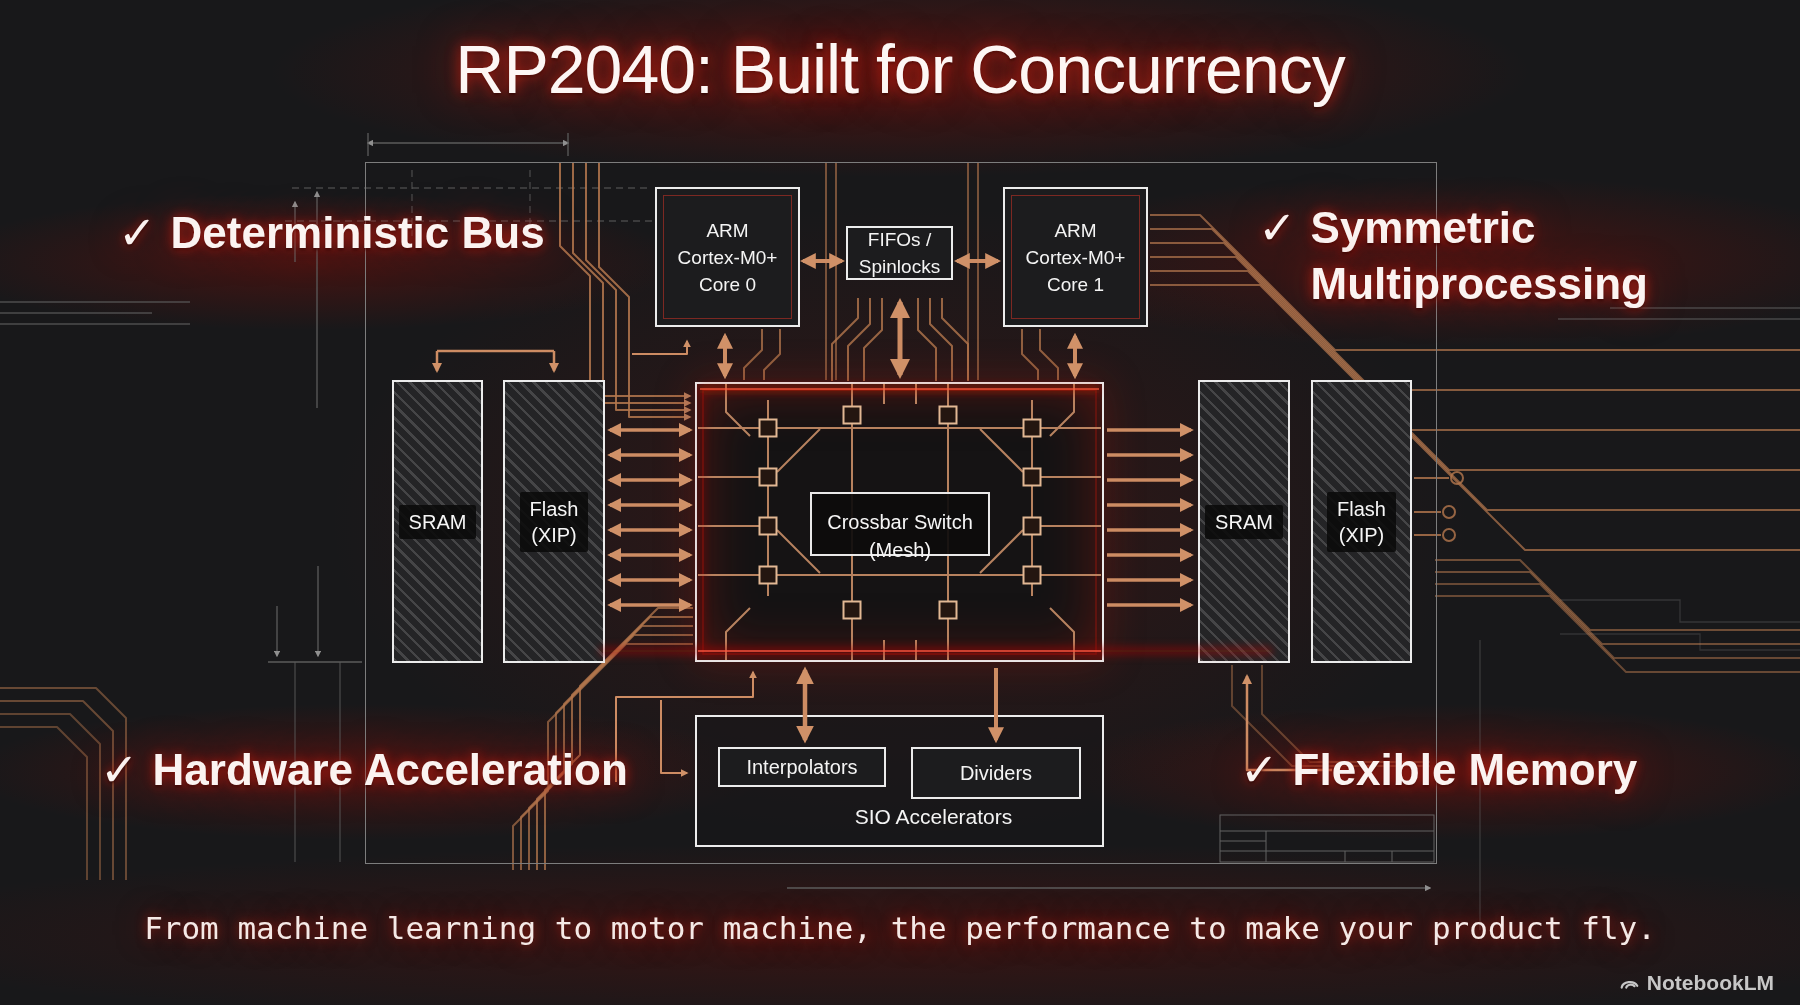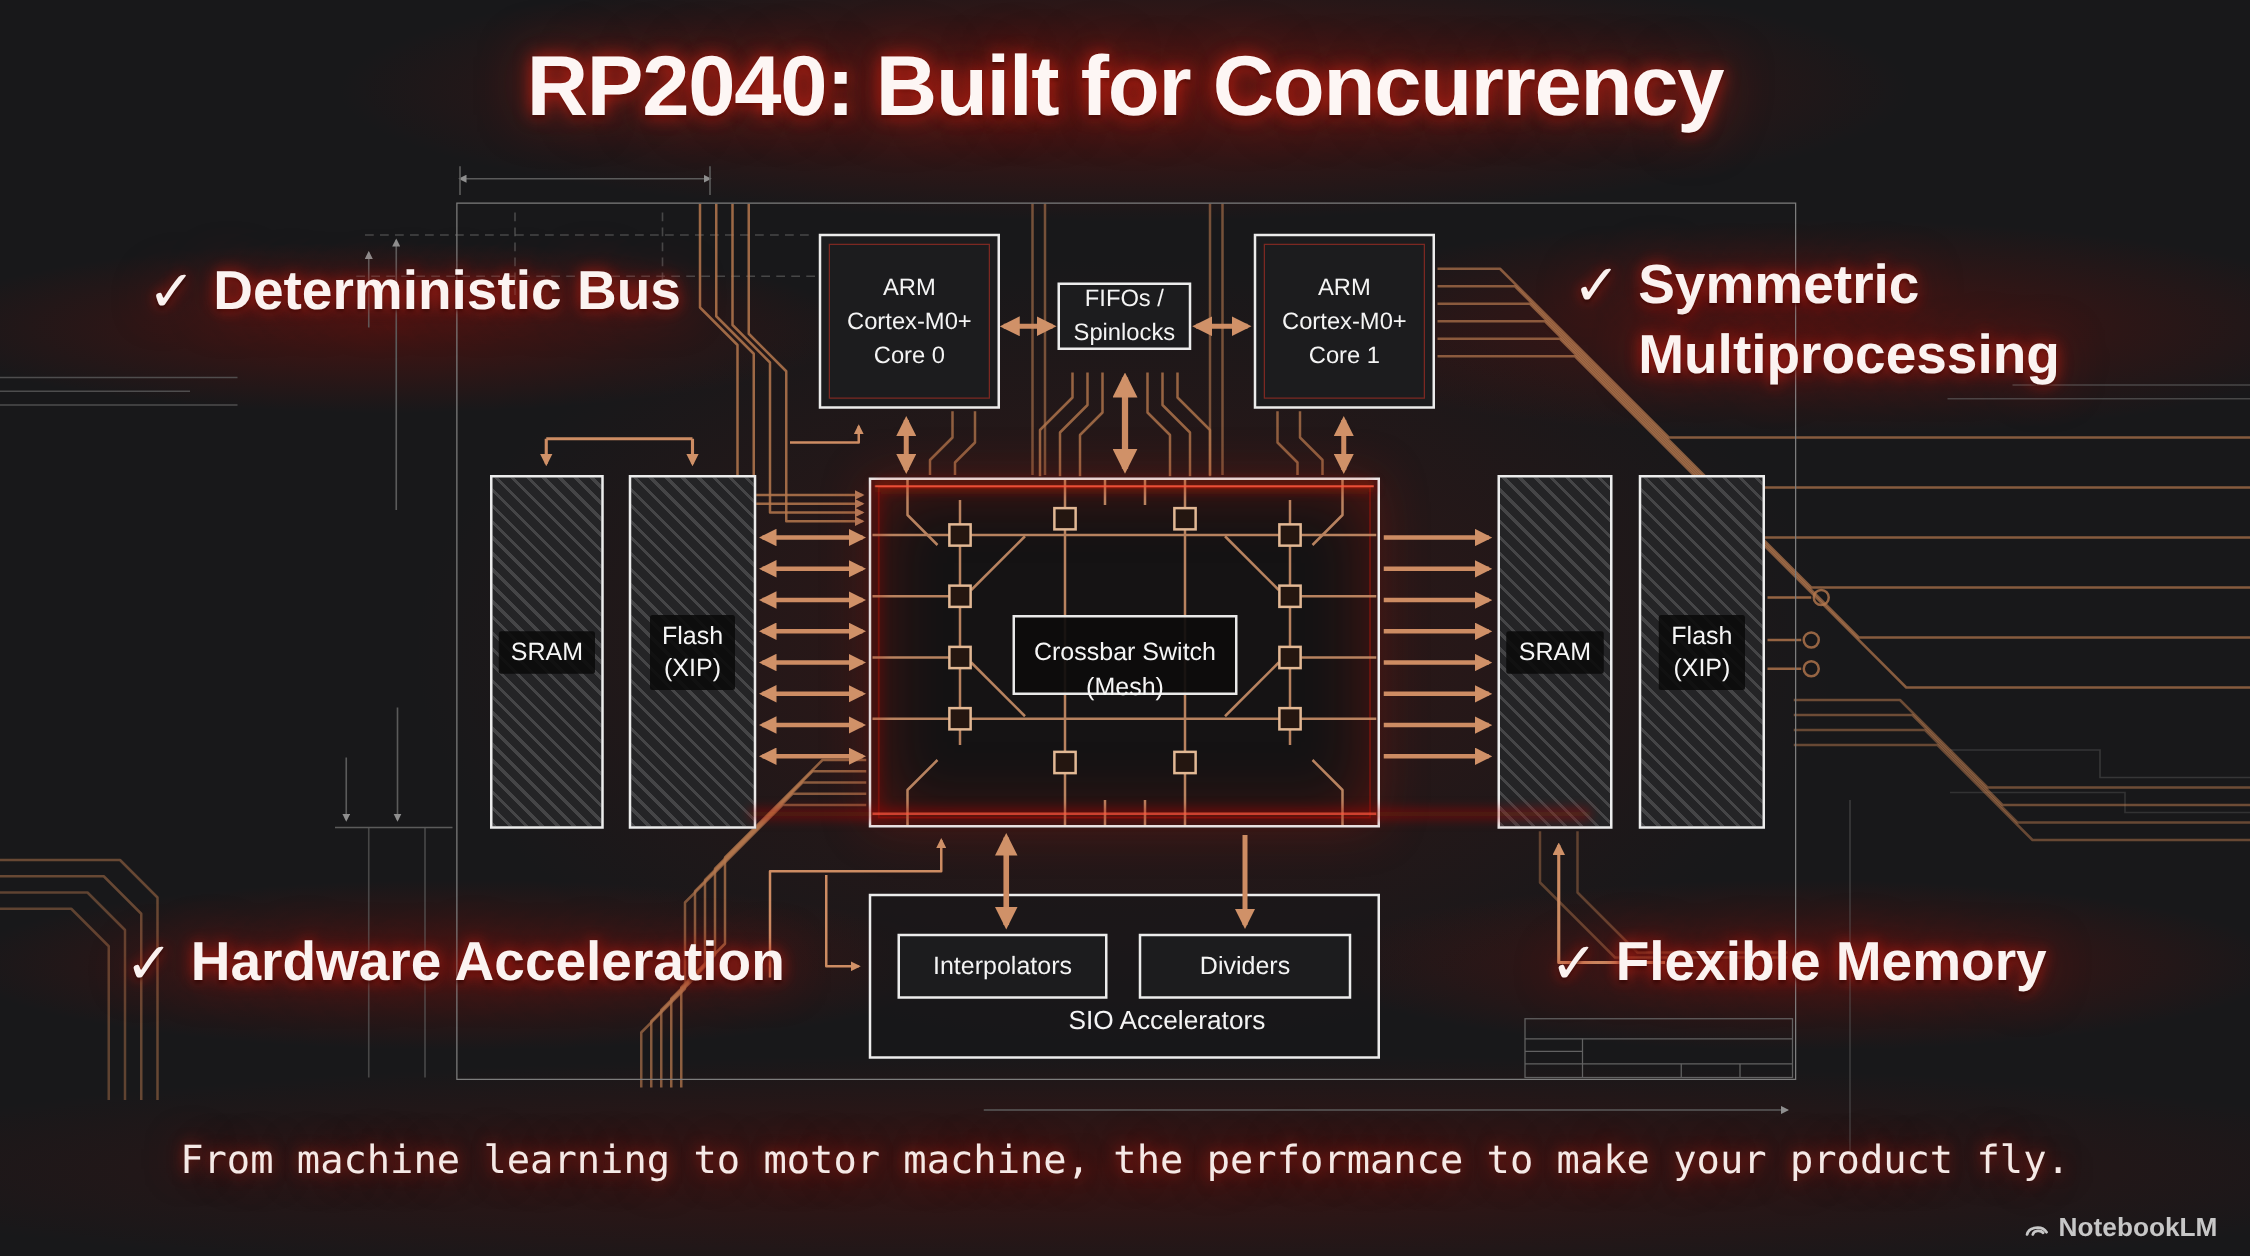--- a/index.html
+++ b/index.html
@@ -13,21 +13,21 @@
       radial-gradient(540px 95px at 1440px 772px, rgba(115,15,9,.5), rgba(115,15,9,0) 72%),
       radial-gradient(1500px 130px at 50% 936px, rgba(105,15,9,.42), rgba(105,15,9,0) 72%),
       radial-gradient(760px 420px at 900px 520px, rgba(120,20,12,.28), rgba(120,20,12,0) 75%),
       #18181a;
     font-family:"Liberation Sans","DejaVu Sans",sans-serif;color:#f2f2f2;
   }
   svg.layer{position:absolute;left:0;top:0;pointer-events:none;}
   
   .title{
     position:absolute;top:30px;left:0;right:0;text-align:center;
-    font-size:68px;font-weight:bold;letter-spacing:-1px;color:#fdf6f4;
+    font-size:68px;font-weight:normal;letter-spacing:-1px;color:#fdf6f4;
     text-shadow:0 0 14px rgba(200,34,20,.95),0 0 40px rgba(200,34,20,.6),0 2px 3px rgba(0,0,0,.7);
   }
   .feature{
     position:absolute;display:flex;gap:14px;align-items:flex-start;
     font-size:44px;font-weight:bold;color:#fbf3f1;line-height:56px;
     text-shadow:0 0 12px rgba(190,30,18,.95),0 0 36px rgba(190,30,18,.55),0 2px 3px rgba(0,0,0,.7);
   }
   .feature .chk{font-size:46px;}
   .feature .ftxt{white-space:pre-line;}
   
@@ -204,21 +204,21 @@
 
   <div class="box mem" style="left:1198px;top:380px;width:92px;height:283px">
     <div class="pill">SRAM</div>
   </div>
   <div class="box mem" style="left:1311px;top:380px;width:101px;height:283px">
     <div class="pill">Flash
 (XIP)</div>
   </div>
 
   <div class="box sio" style="left:695px;top:715px;width:409px;height:132px"></div>
-  <div class="box" style="left:718px;top:747px;width:168px;height:52px">
+  <div class="box" style="left:718px;top:747px;width:168px;height:40px">
     <div class="lbl" style="font-size:20px">Interpolators</div>
   </div>
   <div class="box" style="left:911px;top:747px;width:170px;height:52px">
     <div class="lbl" style="font-size:20px">Dividers</div>
   </div>
   <div class="sio-title">SIO Accelerators</div>
 
   <svg class="layer" width="1800" height="1005">
 
     <g>

